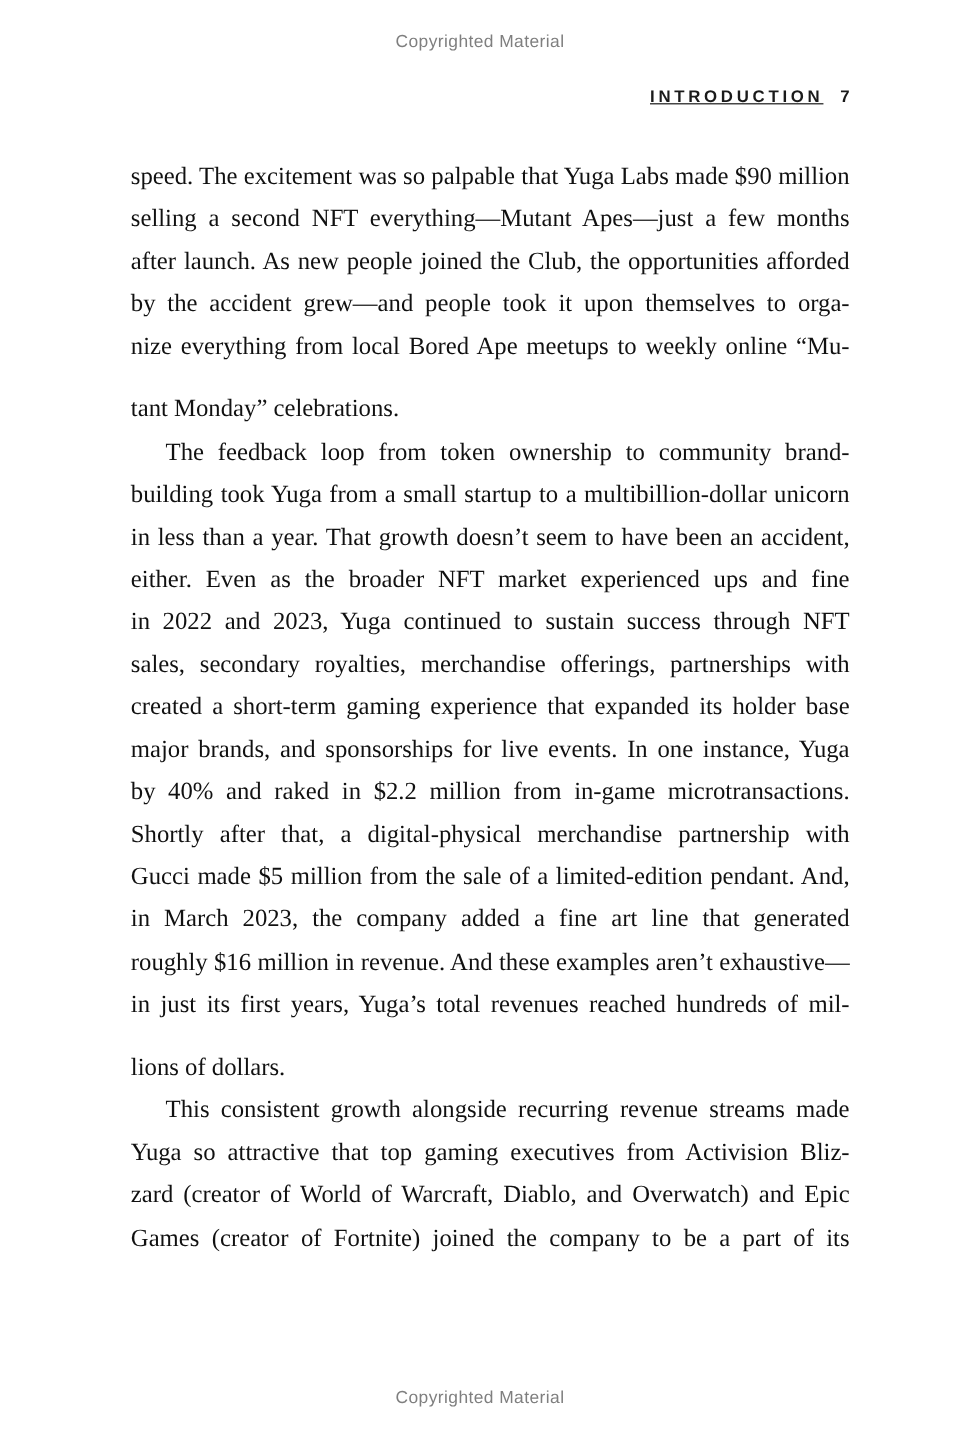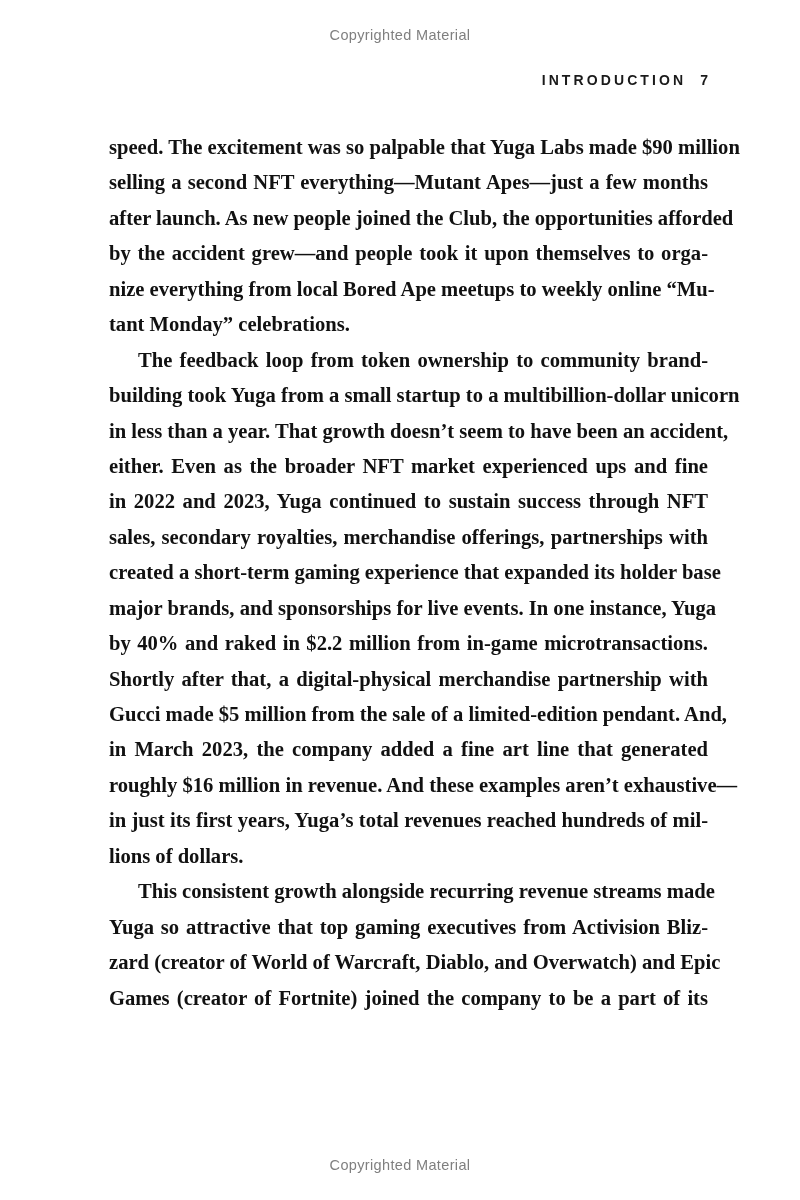--- a/index.html
+++ b/index.html
@@ -46,34 +46,34 @@
     width: 599px;
     text-align: right;
     font-family: "Liberation Sans", "DejaVu Sans", sans-serif;
     font-size: 14px;
     font-weight: 600;
     color: #1a1a1a;
     white-space: nowrap;
   }
   .running-head .chapter {
     letter-spacing: 3.1px;
+    text-decoration: underline;
   }
   .running-head .folio {
     margin-left: 14px;
     letter-spacing: 0;
     font-weight: 600;
   }
 
   
   .textblock {
     position: absolute;
     top: 130px;
     left: 109px;
     width: 599px;
-    font-weight: bold;
   }
 
   .para {
     margin: 0;
   }
 
   
   .line {
     display: block;
     height: 35.45px;
@@ -81,20 +81,21 @@
     font-size: 20.6px;
     white-space: pre;
     text-align: justify;
     text-align-last: justify;
     letter-spacing: 0;
   }
   
   .line.flush {
     text-align: left;
     text-align-last: left;
+    margin-top: 17px;
   }
   
   .line.indent {
     text-indent: 29px;
   }
 </style>
 </head>
 <body>
 
 <div class="page">

